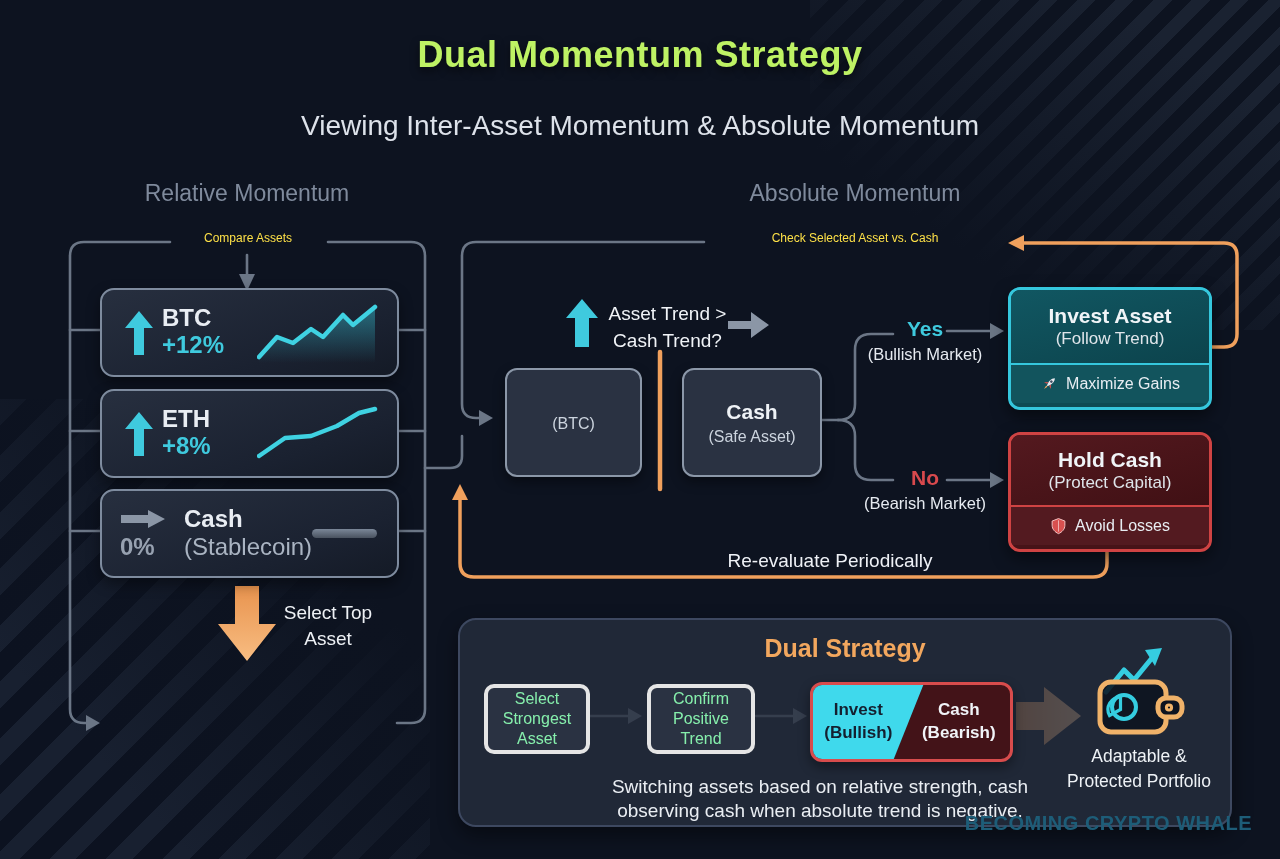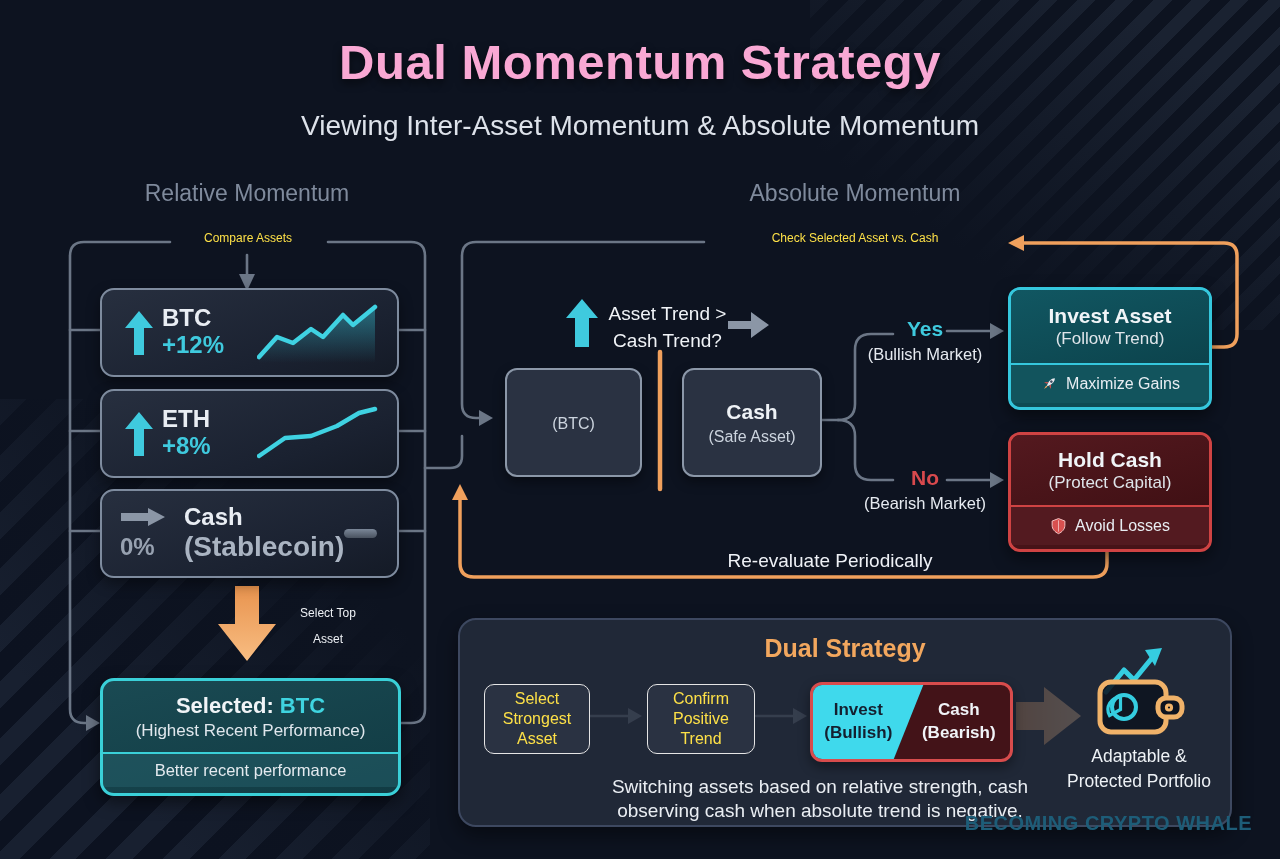--- a/index.html
+++ b/index.html
@@ -13,21 +13,21 @@
     background:repeating-linear-gradient(135deg,#1a2231 0 13px,#0d1320 13px 27px);}
   .stripe-tr::after{content:'';position:absolute;inset:0;
     background:linear-gradient(to bottom left,rgba(13,19,32,0) 18%,#0d1320 72%);}
   .stripe-bl{bottom:0;left:0;width:430px;height:460px;
     background:repeating-linear-gradient(135deg,#182030 0 19px,#0c1220 19px 40px);}
   .stripe-bl::after{content:'';position:absolute;inset:0;
     background:linear-gradient(to top right,rgba(13,19,32,0) 22%,#0d1320 72%);}
   .connectors{position:absolute;left:0;top:0;width:1280px;height:859px;pointer-events:none;}
 
   .title{position:absolute;left:0;top:34px;width:1280px;margin:0;text-align:center;
-    font-size:49px;font-weight:700;letter-spacing:.5px;color:#f9a8d4;
+    font-size:36px;font-weight:700;letter-spacing:.5px;color:#bef264;
     text-shadow:0 4px 8px rgba(0,0,0,.55);}
   .subtitle{position:absolute;left:0;top:110px;width:1280px;text-align:center;
     font-size:28px;color:#dde2ea;white-space:nowrap;}
   .sec-header{position:absolute;font-size:23px;font-weight:400;color:#7f8a9c;white-space:nowrap;}
   .sec-header.rel{left:119px;top:180px;width:256px;text-align:center;}
   .sec-header.abs{left:720px;top:180px;width:270px;text-align:center;}
   .lbl{position:absolute;font-size:12px;color:#fde047;white-space:nowrap;}
   .lbl.compare{left:172px;top:231px;width:152px;text-align:center;}
   .lbl.check{left:710px;top:231px;width:290px;text-align:center;}
 
@@ -36,26 +36,26 @@
     border-radius:14px;background:linear-gradient(160deg,#272f3f 0%,#1a2130 70%,#141a26 100%);
     box-shadow:0 6px 14px rgba(0,0,0,.4);display:flex;align-items:center;}
   .asset-card .arr{width:46px;display:flex;justify-content:center;flex:0 0 46px;margin-left:14px;}
   .asset-card .names{width:110px;}
   .asset-name{font-size:24px;font-weight:700;color:#e9edf3;line-height:1.1;}
   .asset-change{font-size:24px;font-weight:700;color:#3fcade;line-height:1.2;}
   .asset-card .spark{margin-left:auto;margin-right:18px;}
   .cash-grid{display:grid;grid-template-columns:56px auto;grid-template-rows:auto auto;
     margin-left:18px;column-gap:8px;align-items:center;}
   .cash-zero{font-size:24px;font-weight:700;color:#97a1b0;}
-  .cash-sub{font-size:28px;color:#aab4c2;font-weight:bold;}
+  .cash-sub{font-size:24px;color:#aab4c2;}
   .flat-bar{width:108px;height:9px;border-radius:5px;margin-left:auto;margin-right:20px;
     background:linear-gradient(#7b8798,#49525f);}
 
   .select-top-label{position:absolute;left:268px;top:600px;width:120px;text-align:center;
-    font-size:12px;color:#eef1f5;line-height:26px;}
+    font-size:19px;color:#eef1f5;line-height:26px;}
 
   
   .selected-box{position:absolute;left:100px;top:678px;width:295px;height:112px;
     border:3px solid #3ad0d8;border-radius:14px;overflow:hidden;
     background:linear-gradient(165deg,#1a4a53 0%,#113b43 100%);
     box-shadow:0 6px 16px rgba(0,0,0,.5);}
   .selected-head{height:71px;display:flex;flex-direction:column;justify-content:center;
     align-items:center;gap:2px;}
   .selected-line1{font-size:22px;font-weight:700;color:#f0f4f7;}
   .selected-line1 .asset{color:#3fd4e0;}
@@ -96,23 +96,23 @@
 
   .reeval{position:absolute;left:680px;top:550px;width:300px;text-align:center;
     font-size:19px;color:#eef1f6;white-space:nowrap;}
 
   
   .dual-panel{position:absolute;left:458px;top:618px;width:770px;height:205px;
     border:2px solid #3d4860;border-radius:18px;background:rgba(38,46,62,.78);
     box-shadow:0 8px 20px rgba(0,0,0,.45);}
   .dual-title{position:absolute;left:0;top:14px;width:770px;text-align:center;
     font-size:25px;font-weight:700;color:#f2a75e;}
-  .step-box{position:absolute;top:64px;height:70px;border:1px solid #e5e5e5;border-radius:10px;
+  .step-box{position:absolute;top:64px;height:70px;border:4px solid #e5e5e5;border-radius:10px;
     background:#2a3242;display:flex;align-items:center;justify-content:center;text-align:center;
-    font-size:16px;color:#fde047;line-height:1.25;padding:16px 6px;box-sizing:border-box;}
+    font-size:16px;color:#86efac;line-height:1.25;padding:16px 6px;box-sizing:border-box;}
   .step-1{left:24px;width:106px;}
   .step-2{left:187px;width:108px;}
   .split-box{position:absolute;left:350px;top:62px;width:197px;height:74px;border:3px solid #d84c4c;
     border-radius:12px;overflow:hidden;background:#431318;box-shadow:0 5px 12px rgba(0,0,0,.4);}
   .split-left{position:absolute;inset:0;background:#3fd9ec;
     clip-path:polygon(0 0,56% 0,41% 100%,0 100%);}
   .split-text{position:absolute;top:0;height:100%;display:flex;flex-direction:column;
     justify-content:center;text-align:center;font-size:17px;font-weight:700;line-height:1.35;}
   .split-text.l{left:0;width:46%;color:#142030;}
   .split-text.r{right:0;width:52%;color:#f1f4f8;}
@@ -245,27 +245,20 @@
       <span class="cash-sub">(Stablecoin)</span>
     </span>
     <span class="flat-bar"></span>
   </div>
 
   <div class="select-top-label">
     <div>Select Top</div>
     <div>Asset</div>
   </div>
 
-  <div class="selected-box">
-    <div class="selected-head">
-      <div class="selected-line1"><span>Selected: </span><span class="asset">BTC</span></div>
-      <div class="selected-line2">(Highest Recent Performance)</div>
-    </div>
-    <div class="selected-foot">Better recent performance</div>
-  </div>
 
   <div class="q-text">
     <div>Asset Trend &gt;</div>
     <div>Cash Trend?</div>
   </div>
 
   <div class="mid-box" style="left:505px;top:368px;width:133px;height:105px;">
     <div class="s">(BTC)</div>
   </div>
   <div class="mid-box" style="left:682px;top:368px;width:136px;height:105px;">

